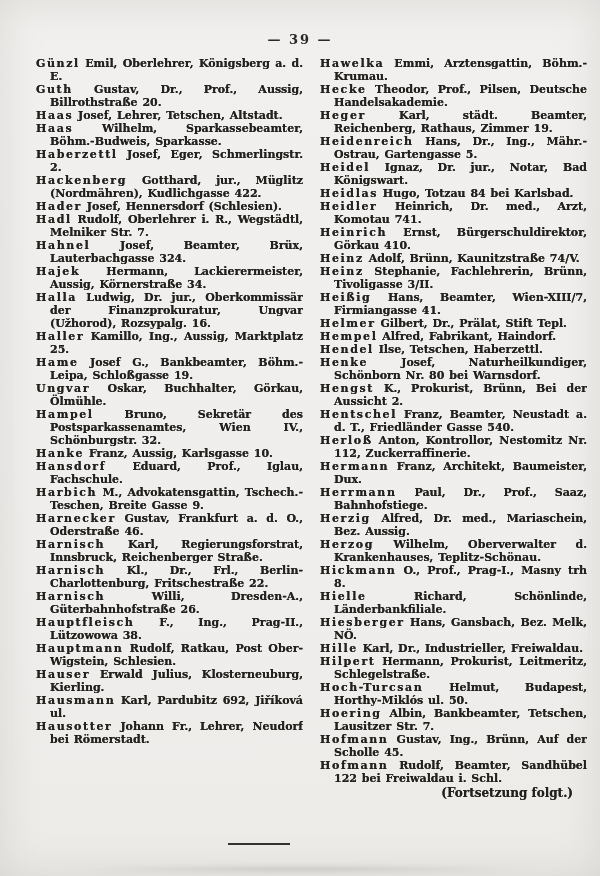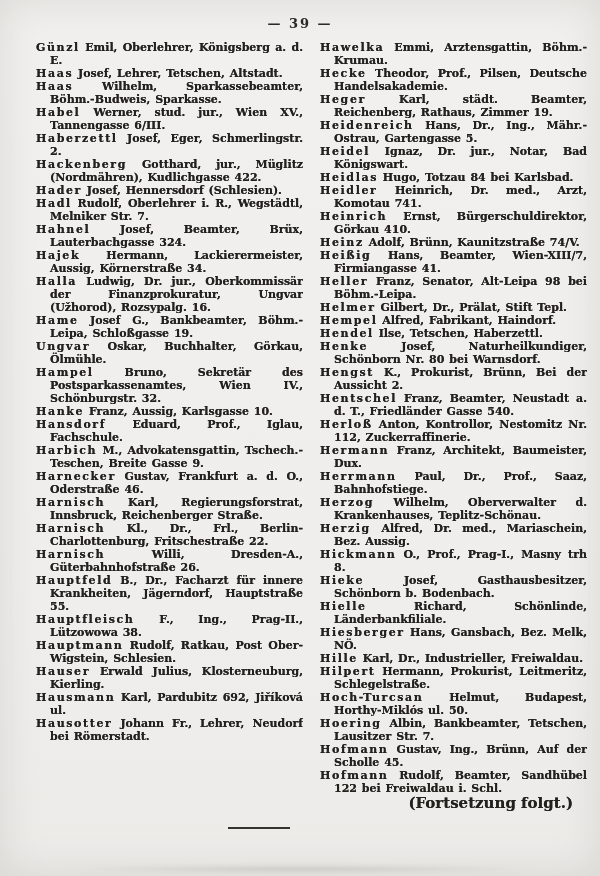--- a/index.html
+++ b/index.html
@@ -14,21 +14,21 @@
     position: relative;
     width: 600px;
     height: 876px;
     background: linear-gradient(180deg, #f1f0ee 0%, #efeeec 70%, #ecebe8 100%);
     box-shadow: inset 0 0 40px rgba(120,115,105,0.18);
     font-family: "DejaVu Serif", "Liberation Serif", serif;
     color: #23211e;
   }
   .page-header {
     text-align: center;
-    padding-top: 16px;
+    padding-top: 32px;
     font-size: 13px;
     font-weight: 700;
     letter-spacing: 2px;
     color: #2b2926;
   }
   .columns {
     display: flex;
     gap: 17px;
     padding: 10px 13px 0 36px;
     height: 782px;
@@ -47,21 +47,21 @@
     padding-left: 14px;
     text-indent: -14px;
     text-shadow: 0 0 0.6px rgba(40,38,34,0.85);
     word-spacing: 1px;
   }
   p.entry .surname {
     letter-spacing: 1.6px;
   }
   p.continuation {
     margin: 2px 0 0 0;
-    font-size: 15px;
+    font-size: 12px;
     line-height: 13px;
     font-weight: 700;
     text-align: right;
     padding-right: 14px;
     text-shadow: 0 0 0.6px rgba(40,38,34,0.85);
   }
   .end-rule {
     width: 62px;
     height: 2px;
     background: #35332f;
@@ -79,72 +79,71 @@
 </style>
 </head>
 <body>
 
 <div class="paper">
   <div class="page-header">— 39 —</div>
 
   <div class="columns">
     <div class="column" id="col-left">
         <p class="entry"><span class="surname">Günzl</span><span> Emil, Oberlehrer, Königsberg a. d. E.</span></p>
+        <p class="entry"><span class="surname">Guth</span><span> Gustav, Dr., Prof., Aussig, Billrothstraße 20.</span></p>
         <p class="entry"><span class="surname">Haas</span><span> Josef, Lehrer, Tetschen, Altstadt.</span></p>
         <p class="entry"><span class="surname">Haas</span><span> Wilhelm, Sparkassebeamter, Böhm.-Budweis, Sparkasse.</span></p>
-        <p class="entry"><span class="surname">Habel</span><span> Werner, stud. jur., Wien XV., Tannengasse 6/III.</span></p>
         <p class="entry"><span class="surname">Haberzettl</span><span> Josef, Eger, Schmerlingstr. 2.</span></p>
         <p class="entry"><span class="surname">Hackenberg</span><span> Gotthard, jur., Müglitz (Nordmähren), Kudlichgasse 422.</span></p>
         <p class="entry"><span class="surname">Hader</span><span> Josef, Hennersdorf (Schlesien).</span></p>
         <p class="entry"><span class="surname">Hadl</span><span> Rudolf, Oberlehrer i. R., Wegstädtl, Melniker Str. 7.</span></p>
         <p class="entry"><span class="surname">Hahnel</span><span> Josef, Beamter, Brüx, Lauterbachgasse 324.</span></p>
         <p class="entry"><span class="surname">Hajek</span><span> Hermann, Lackierermeister, Aussig, Körnerstraße 34.</span></p>
         <p class="entry"><span class="surname">Halla</span><span> Ludwig, Dr. jur., Oberkommissär der Finanzprokuratur, Ungvar (Užhorod), Rozsypalg. 16.</span></p>
+        <p class="entry"><span class="surname">Haller</span><span> Kamillo, Ing., Aussig, Marktplatz 25.</span></p>
         <p class="entry"><span class="surname">Hame</span><span> Josef G., Bankbeamter, Böhm.-Leipa, Schloßgasse 19.</span></p>
         <p class="entry"><span class="surname">Ungvar</span><span> Oskar, Buchhalter, Görkau, Ölmühle.</span></p>
         <p class="entry"><span class="surname">Hampel</span><span> Bruno, Sekretär des Postsparkassenamtes, Wien IV., Schönburgstr. 32.</span></p>
         <p class="entry"><span class="surname">Hanke</span><span> Franz, Aussig, Karlsgasse 10.</span></p>
         <p class="entry"><span class="surname">Hansdorf</span><span> Eduard, Prof., Iglau, Fachschule.</span></p>
         <p class="entry"><span class="surname">Harbich</span><span> M., Advokatensgattin, Tschech.-Teschen, Breite Gasse 9.</span></p>
         <p class="entry"><span class="surname">Harnecker</span><span> Gustav, Frankfurt a. d. O., Oderstraße 46.</span></p>
         <p class="entry"><span class="surname">Harnisch</span><span> Karl, Regierungsforstrat, Innsbruck, Reichenberger Straße.</span></p>
         <p class="entry"><span class="surname">Harnisch</span><span> Kl., Dr., Frl., Berlin-Charlottenburg, Fritschestraße 22.</span></p>
         <p class="entry"><span class="surname">Harnisch</span><span> Willi, Dresden-A., Güterbahnhofstraße 26.</span></p>
-        <p class="entry"><span class="surname">Hauptfeld</span><span> B., Dr., Facharzt für innere Krankheiten, Jägerndorf, Hauptstraße 55.</span></p>
         <p class="entry"><span class="surname">Hauptfleisch</span><span> F., Ing., Prag-II., Lützowowa 38.</span></p>
         <p class="entry"><span class="surname">Hauptmann</span><span> Rudolf, Ratkau, Post Ober-Wigstein, Schlesien.</span></p>
         <p class="entry"><span class="surname">Hauser</span><span> Erwald Julius, Klosterneuburg, Kierling.</span></p>
         <p class="entry"><span class="surname">Hausmann</span><span> Karl, Pardubitz 692, Jiříková ul.</span></p>
         <p class="entry"><span class="surname">Hausotter</span><span> Johann Fr., Lehrer, Neudorf bei Römerstadt.</span></p>
       </div>
     <div class="column" id="col-right">
         <p class="entry"><span class="surname">Hawelka</span><span> Emmi, Arztensgattin, Böhm.-Krumau.</span></p>
         <p class="entry"><span class="surname">Hecke</span><span> Theodor, Prof., Pilsen, Deutsche Handelsakademie.</span></p>
         <p class="entry"><span class="surname">Heger</span><span> Karl, städt. Beamter, Reichenberg, Rathaus, Zimmer 19.</span></p>
         <p class="entry"><span class="surname">Heidenreich</span><span> Hans, Dr., Ing., Mähr.-Ostrau, Gartengasse 5.</span></p>
         <p class="entry"><span class="surname">Heidel</span><span> Ignaz, Dr. jur., Notar, Bad Königswart.</span></p>
         <p class="entry"><span class="surname">Heidlas</span><span> Hugo, Totzau 84 bei Karlsbad.</span></p>
         <p class="entry"><span class="surname">Heidler</span><span> Heinrich, Dr. med., Arzt, Komotau 741.</span></p>
         <p class="entry"><span class="surname">Heinrich</span><span> Ernst, Bürgerschuldirektor, Görkau 410.</span></p>
         <p class="entry"><span class="surname">Heinz</span><span> Adolf, Brünn, Kaunitzstraße 74/V.</span></p>
+        <p class="entry"><span class="surname">Heinz</span><span> Stephanie, Fachlehrerin, Brünn, Tivoligasse 3/II.</span></p>
         <p class="entry"><span class="surname">Heißig</span><span> Hans, Beamter, Wien-XIII/7, Firmiangasse 41.</span></p>
-        <p class="entry"><span class="surname">Heller</span><span> Franz, Senator, Alt-Leipa 98 bei Böhm.-Leipa.</span></p>
         <p class="entry"><span class="surname">Helmer</span><span> Gilbert, Dr., Prälat, Stift Tepl.</span></p>
         <p class="entry"><span class="surname">Hempel</span><span> Alfred, Fabrikant, Haindorf.</span></p>
         <p class="entry"><span class="surname">Hendel</span><span> Ilse, Tetschen, Haberzettl.</span></p>
         <p class="entry"><span class="surname">Henke</span><span> Josef, Naturheilkundiger, Schönborn Nr. 80 bei Warnsdorf.</span></p>
         <p class="entry"><span class="surname">Hengst</span><span> K., Prokurist, Brünn, Bei der Aussicht 2.</span></p>
         <p class="entry"><span class="surname">Hentschel</span><span> Franz, Beamter, Neustadt a. d. T., Friedländer Gasse 540.</span></p>
         <p class="entry"><span class="surname">Herloß</span><span> Anton, Kontrollor, Nestomitz Nr. 112, Zuckerraffinerie.</span></p>
         <p class="entry"><span class="surname">Hermann</span><span> Franz, Architekt, Baumeister, Dux.</span></p>
         <p class="entry"><span class="surname">Herrmann</span><span> Paul, Dr., Prof., Saaz, Bahnhofstiege.</span></p>
+        <p class="entry"><span class="surname">Herzig</span><span> Alfred, Dr. med., Mariaschein, Bez. Aussig.</span></p>
         <p class="entry"><span class="surname">Herzog</span><span> Wilhelm, Oberverwalter d. Krankenhauses, Teplitz-Schönau.</span></p>
-        <p class="entry"><span class="surname">Herzig</span><span> Alfred, Dr. med., Mariaschein, Bez. Aussig.</span></p>
         <p class="entry"><span class="surname">Hickmann</span><span> O., Prof., Prag-I., Masny trh 8.</span></p>
-        <p class="entry"><span class="surname">Hieke</span><span> Josef, Gasthausbesitzer, Schönborn b. Bodenbach.</span></p>
         <p class="entry"><span class="surname">Hielle</span><span> Richard, Schönlinde, Länderbankfiliale.</span></p>
         <p class="entry"><span class="surname">Hiesberger</span><span> Hans, Gansbach, Bez. Melk, NÖ.</span></p>
         <p class="entry"><span class="surname">Hille</span><span> Karl, Dr., Industrieller, Freiwaldau.</span></p>
         <p class="entry"><span class="surname">Hilpert</span><span> Hermann, Prokurist, Leitmeritz, Schlegelstraße.</span></p>
         <p class="entry"><span class="surname">Hoch-Turcsan</span><span> Helmut, Budapest, Horthy-Miklós ul. 50.</span></p>
         <p class="entry"><span class="surname">Hoering</span><span> Albin, Bankbeamter, Tetschen, Lausitzer Str. 7.</span></p>
         <p class="entry"><span class="surname">Hofmann</span><span> Gustav, Ing., Brünn, Auf der Scholle 45.</span></p>
         <p class="entry"><span class="surname">Hofmann</span><span> Rudolf, Beamter, Sandhübel 122 bei Freiwaldau i. Schl.</span></p>
         <p class="continuation">(Fortsetzung folgt.)</p>
       </div>

